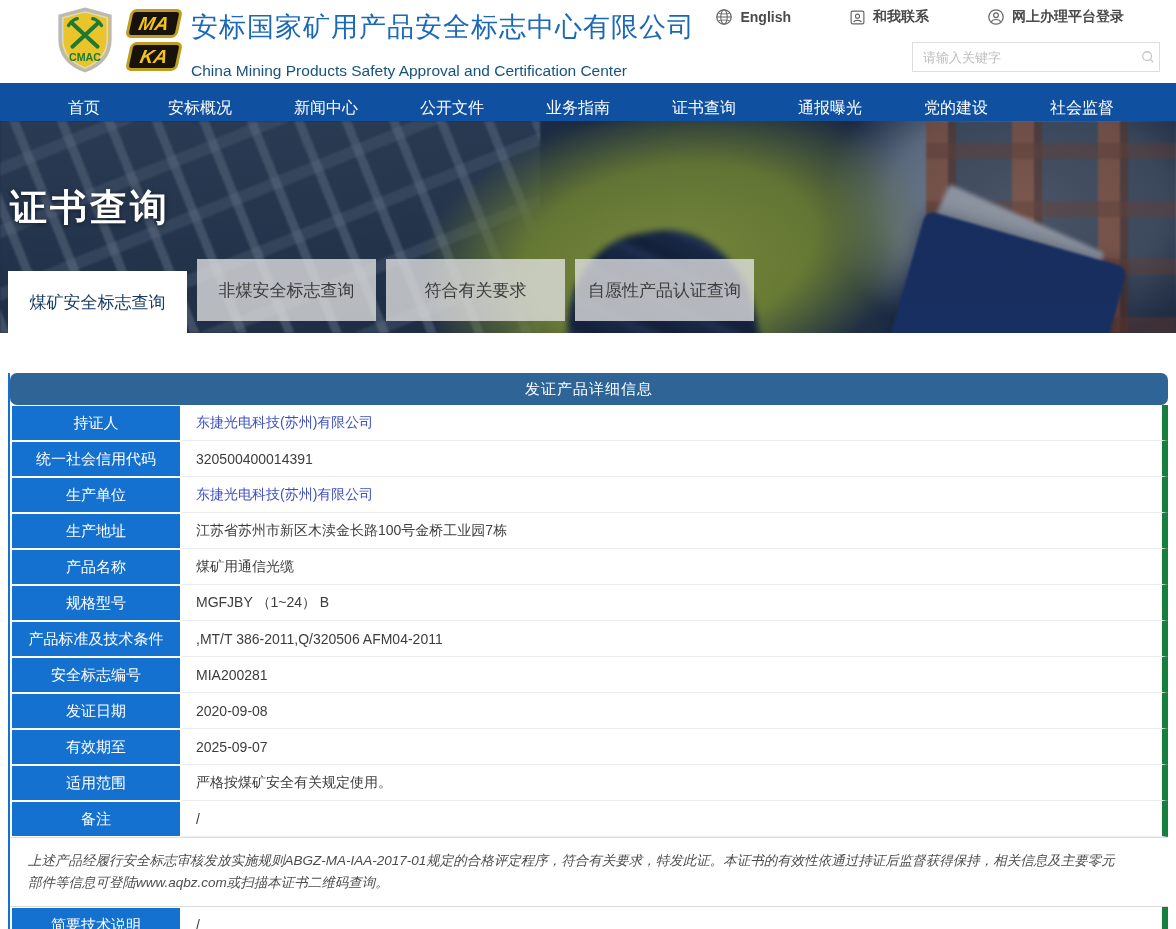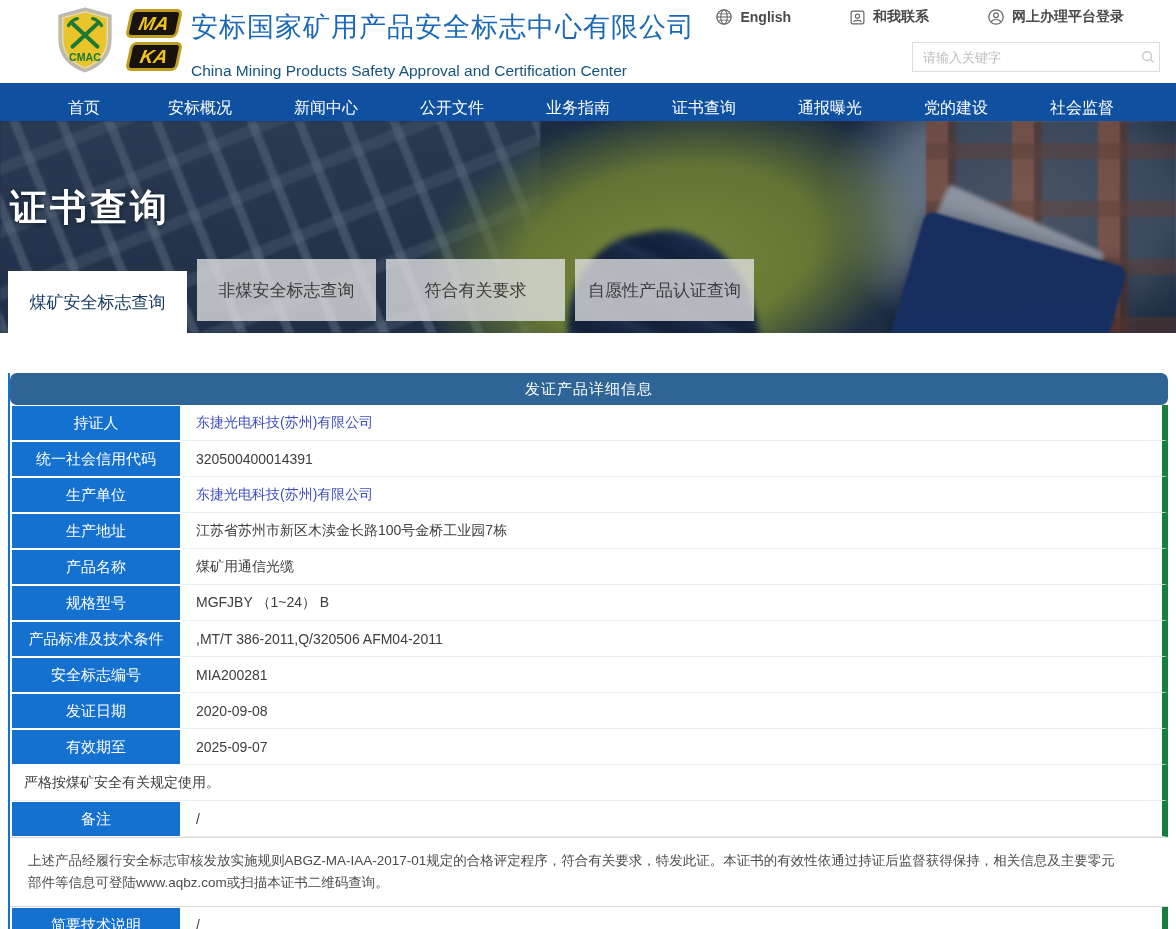--- a/index.html
+++ b/index.html
@@ -80,21 +80,21 @@
   .t-row { display:flex; height:36px; align-items:stretch; }
   .t-label { width:172px; background:#1571d0; color:#fff; font-size:15px;
              display:flex; align-items:center; justify-content:center;
              border:2px solid #fff; border-top-width:1px; border-bottom-width:1px; }
   .t-value { flex:1; font-size:14px; color:#3d3d3d; display:flex; align-items:center;
              padding-left:14px; border-bottom:1px solid #ededed; border-right:6px solid #15803d;
              background:#fff; white-space:nowrap; overflow:hidden; }
   .t-value.link { color:#3e4fc1; cursor:pointer; }
   .statement { border-top:1px solid #dcdcdc; border-bottom:1px solid #dcdcdc;
                padding:12px 40px 12px 18px; font-size:13.5px; color:#4c4c4c; line-height:22px;
-               background:#fff; }
+               background:#fff;font-style:italic; }
 </style>
 </head>
 <body>
 
 <header class="site-header">
   <div class="logos">
     <svg width="62" height="66" viewBox="0 0 64 68">
       <path d="M32 2 L58 9 V33 C58 51 46 61 32 66 C18 61 6 51 6 33 V9 Z" fill="#e9c42b" stroke="#b9b9b9" stroke-width="3"></path>
       <path d="M32 5 L55 11 V33 C55 49 44 58 32 63 C20 58 9 49 9 33 V11 Z" fill="none" stroke="#d9d9d9" stroke-width="1.5"></path>
       <g stroke="#1c7a34" stroke-width="4" stroke-linecap="round">
@@ -224,20 +224,21 @@
   </div>
   <div class="t-row">
     <div class="t-label">发证日期</div>
     <div class="t-value">2020-09-08</div>
   </div>
   <div class="t-row">
     <div class="t-label">有效期至</div>
     <div class="t-value">2025-09-07</div>
   </div>
   <div class="t-row">
+    <div class="t-label">适用范围</div>
     <div class="t-value">严格按煤矿安全有关规定使用。</div>
   </div>
   <div class="t-row">
     <div class="t-label">备注</div>
     <div class="t-value">/</div>
   </div>
 
   <div class="statement">上述产品经履行安全标志审核发放实施规则ABGZ-MA-IAA-2017-01规定的合格评定程序，符合有关要求，特发此证。本证书的有效性依通过持证后监督获得保持，相关信息及主要零元部件等信息可登陆www.aqbz.com或扫描本证书二维码查询。</div>
 
   <div class="t-row">

